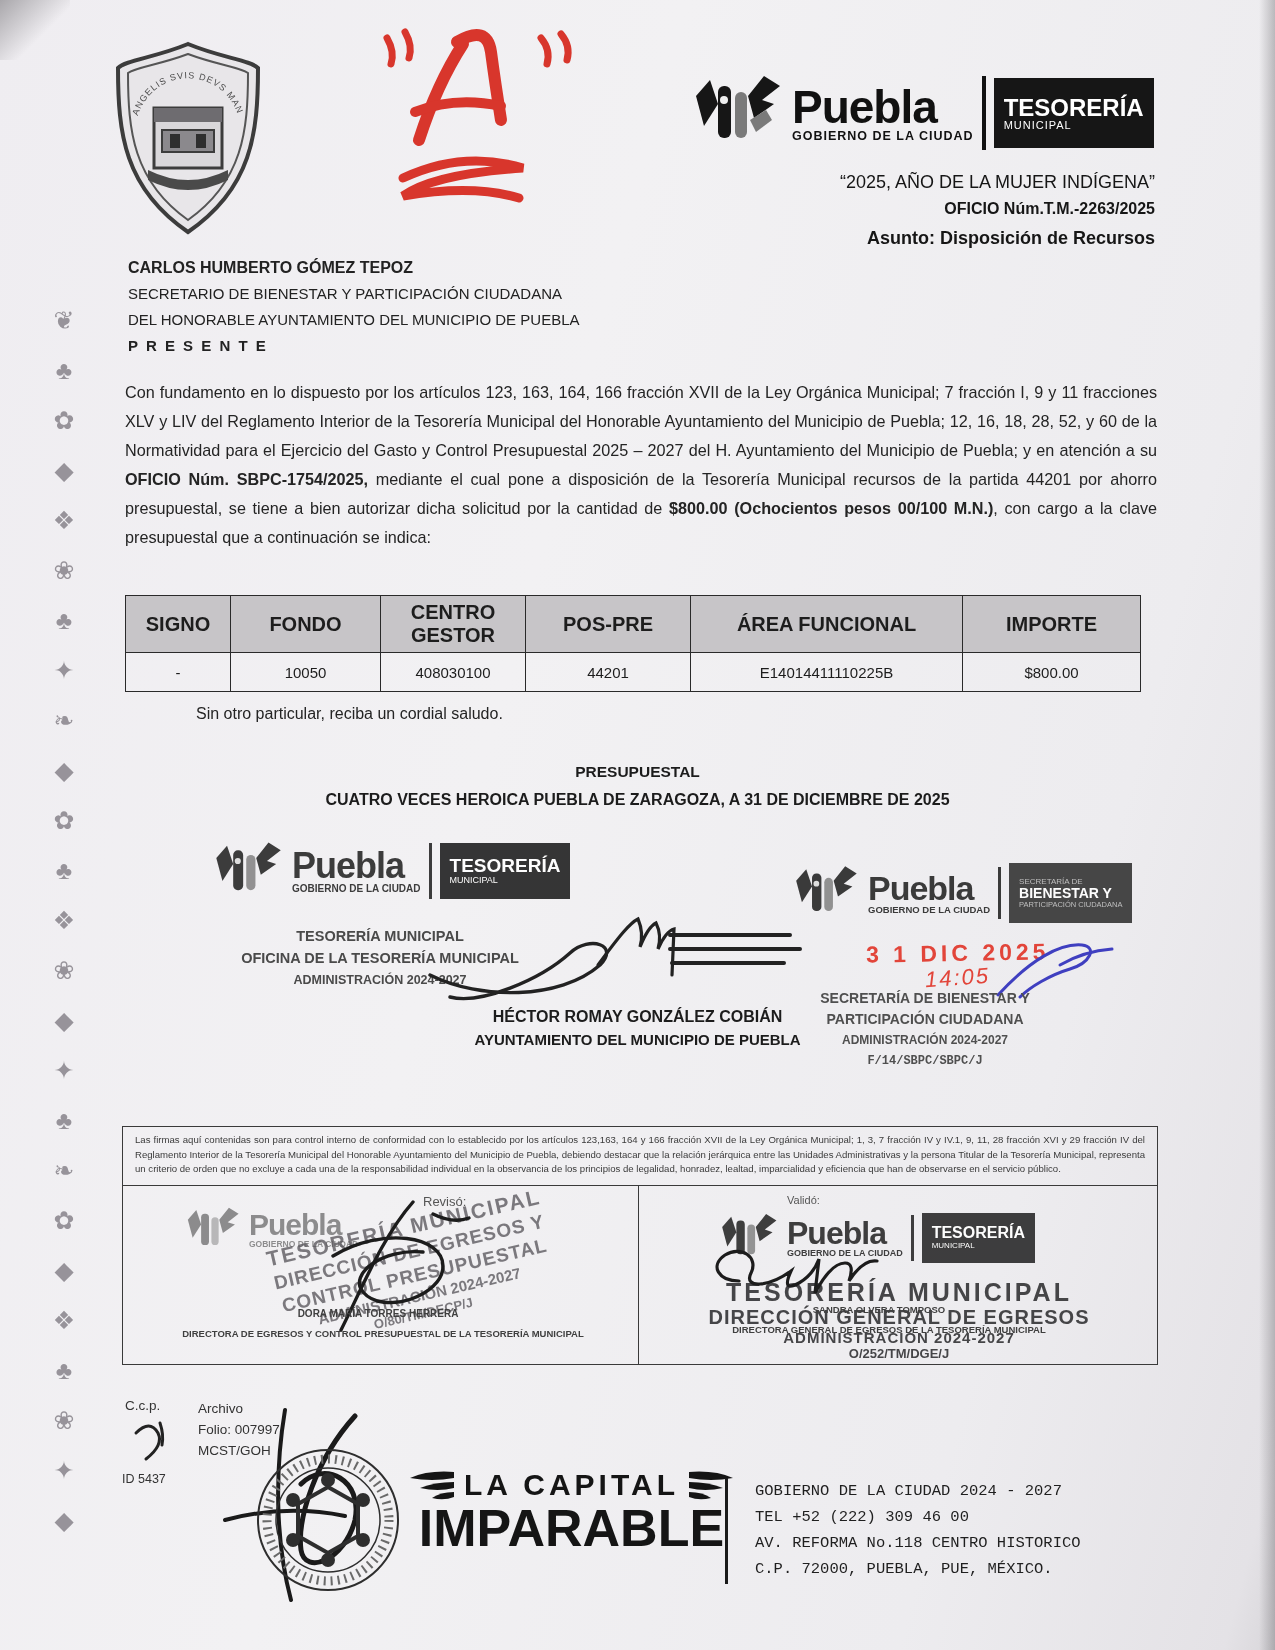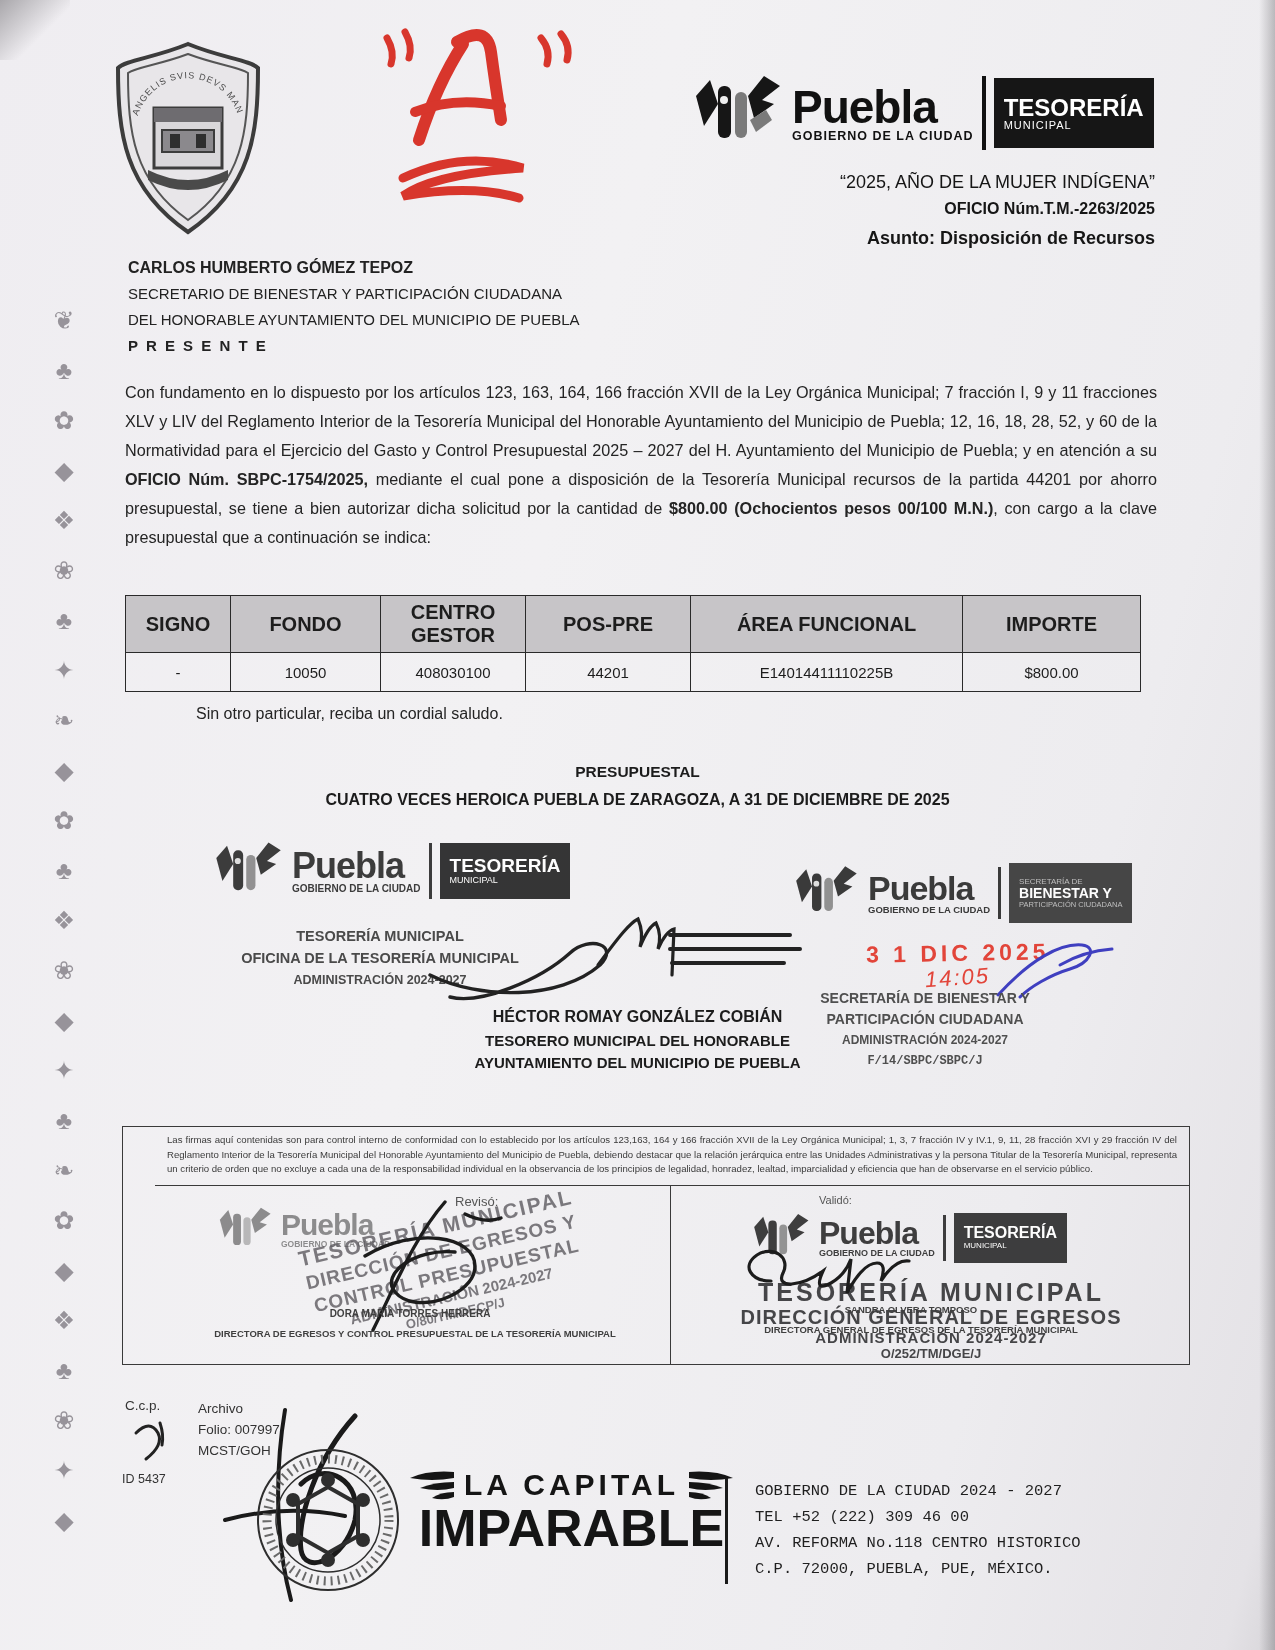--- a/index.html
+++ b/index.html
@@ -34,21 +34,21 @@
   table.ptable{position:absolute;left:125px;top:595px;border-collapse:collapse;table-layout:fixed;}
   .ptable th,.ptable td{border:1.6px solid #2a2a2a;font-size:14.5px;text-align:center;padding:4px 6px;color:#1d1d1d;}
   .ptable th{background:#c7c5c8;height:48px;font-size:20px;}
   .ptable td{height:30px;background:transparent;font-size:15px;}
   
   .atent{left:0;width:1275px;text-align:center;color:#1c1c1c;}
   .stamp-lines{text-align:center;font-weight:bold;color:#4a4a4a;}
   .red-datestamp{color:#e2453a;font-weight:bold;letter-spacing:4px;font-size:23px;transform:rotate(-1deg);}
   .hand-time{color:#e2453a;font-size:22px;font-style:italic;transform:rotate(-4deg);letter-spacing:2px;}
   
-  .legalbox{left:122px;top:1126px;width:1034px;border:1.4px solid #3a3a3a;padding-left:32px;}
+  .legalbox{left:122px;top:1126px;width:1034px;border:1.4px solid #3a3a3a;}
   .legal-in{padding:6px 12px 8px 12px;font-size:9.6px;line-height:14.5px;text-align:justify;color:#3b3b3b;}
   .cols{display:flex;border-top:1.4px solid #3a3a3a;}
   .col{position:relative;height:178px;}
   .col.left{width:515px;border-right:1.4px solid #3a3a3a;}
   .col.right{width:517px;}
   .tinyname{font-size:9.5px;font-weight:bold;color:#3f3f3f;text-align:center;}
   .stampdiag{color:rgba(92,90,95,.8);font-weight:bold;text-transform:uppercase;text-align:center;line-height:1.25;}
   .stampbig{color:rgba(45,45,48,.88);font-weight:bold;text-align:center;line-height:1.15;}
   
   .mono{font-family:"Liberation Mono", monospace;}
@@ -222,21 +222,20 @@
       <g stroke="#222" fill="none" stroke-linecap="round">
         <path d="M10 70 C60 95 140 95 180 60 C200 40 170 30 150 48 C120 75 60 100 30 92" stroke-width="3.4"></path>
         <path d="M178 60 C200 30 210 18 218 14 q6 14 2 28 q8 -20 16 -24 q6 12 2 26 q8 -18 16 -20 l-2 46" stroke-width="3.2"></path>
         <path d="M250 30 h120 M250 44 h130 M252 58 h112" stroke-width="4"></path>
       </g>
     </svg>
   </div>
 
   <div class="abs atent" style="top:1008px;">
     <div class="b" style="font-size:16px;">HÉCTOR ROMAY GONZÁLEZ COBIÁN</div>
-    <div class="b" style="font-size:15px;margin-top:6px;">TESORERO MUNICIPAL DEL HONORABLE</div>
     <div class="b" style="font-size:15px;margin-top:5px;">AYUNTAMIENTO DEL MUNICIPIO DE PUEBLA</div>
   </div>
 
   <div class="abs plogo" style="left:790px;top:862px;opacity:.93;">
     <svg width="70" height="62" viewBox="0 0 96 86">
       <g fill="#2d2d2d">
         <path d="M8 26 L22 10 L30 34 L16 56 Z"></path>
         <rect x="30" y="16" width="13" height="52" rx="6"></rect>
         <circle cx="36" cy="30" r="4" fill="#ddd"></circle>
         <rect x="47" y="22" width="12" height="46" rx="6" fill="#8a8a8a"></rect>

